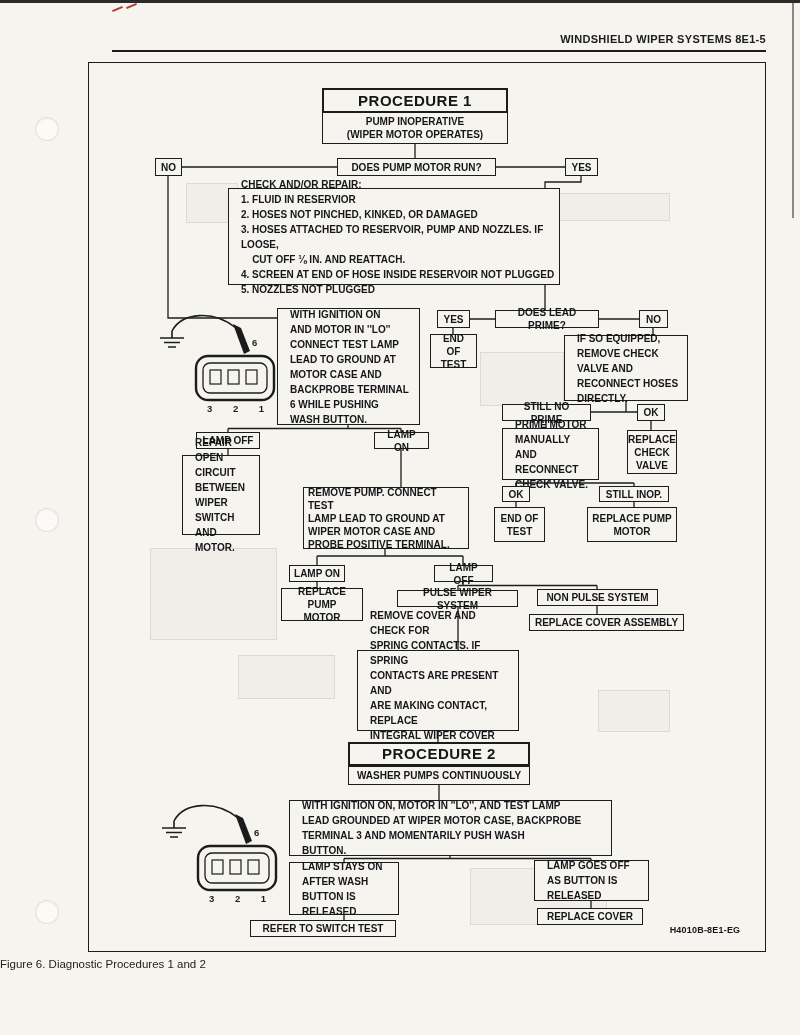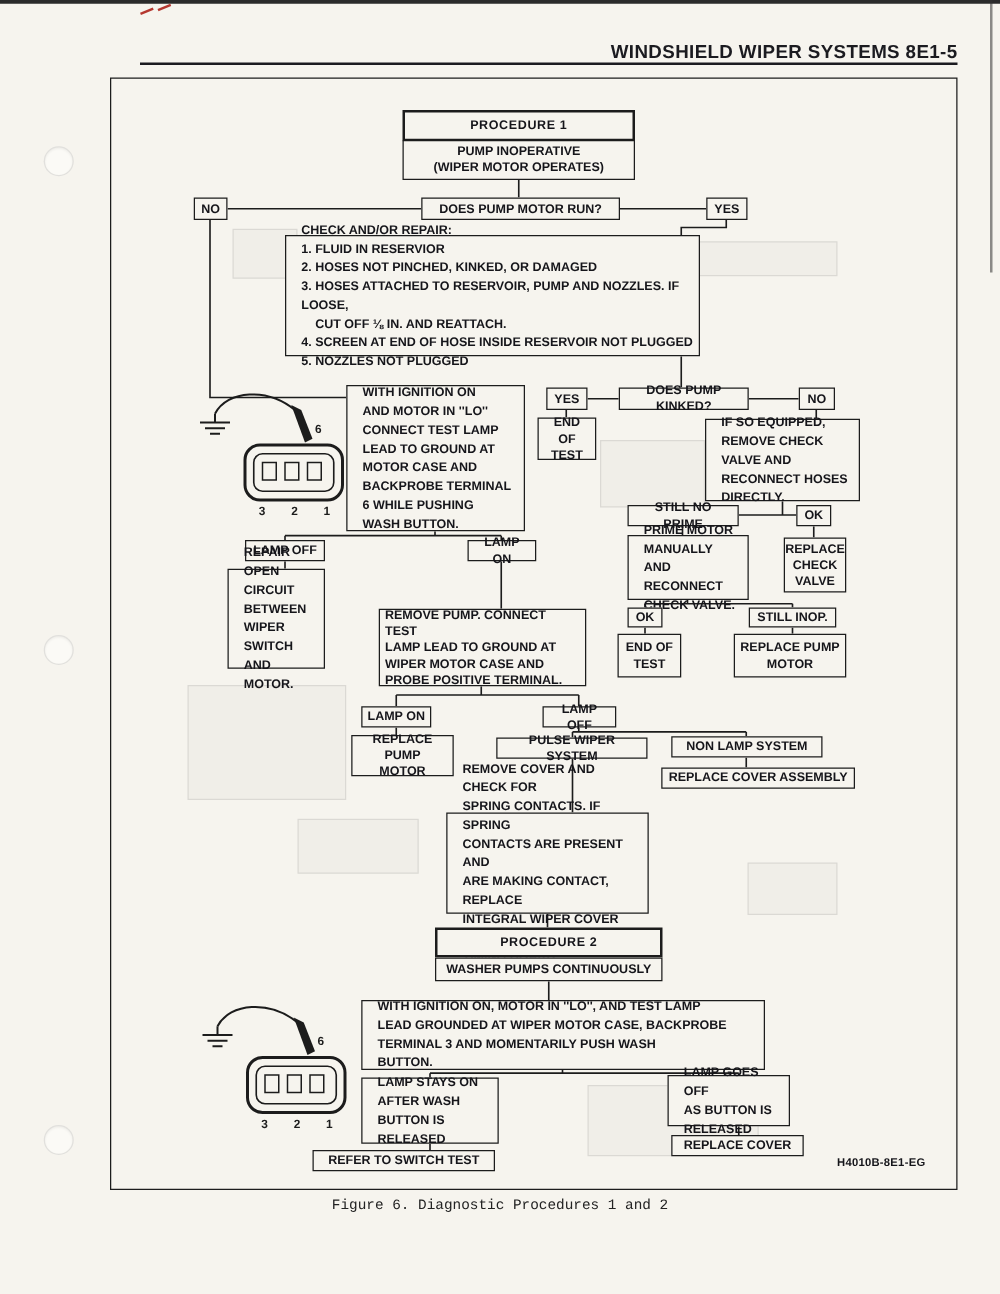--- a/index.html
+++ b/index.html
@@ -12,37 +12,37 @@
     color:#15151a;
   }
   
   .scan-top{position:absolute;left:0;top:0;width:800px;height:3px;background:#2b2b2b;z-index:5;}
   .scan-right{position:absolute;left:792px;top:0;width:2px;height:218px;background:rgba(50,50,50,.55);z-index:5;}
   .hole{position:absolute;width:22px;height:22px;border-radius:50%;background:#fbfaf6;border:1px solid rgba(0,0,0,.10);box-shadow:inset 0 1px 2px rgba(0,0,0,.06);z-index:4;}
   .pen-mark{position:absolute;width:11px;height:2px;background:#b5372f;transform:rotate(-22deg);z-index:6;}
   .ghost{position:absolute;border:1px solid rgba(40,40,40,.10);background:rgba(60,60,60,.03);filter:blur(.4px);z-index:1;}
 
   
-  .hdr{position:absolute;right:34px;top:33px;font-weight:bold;font-size:15px;letter-spacing:.3px;color:#1b1b20;z-index:4;text-align:right;}
+  .hdr{position:absolute;right:34px;top:33px;font-weight:bold;font-size:11px;letter-spacing:.3px;color:#1b1b20;z-index:4;text-align:right;}
   .hdr-rule{position:absolute;left:112px;top:50px;width:654px;height:2px;background:#1b1b20;z-index:4;}
   .frame{position:absolute;left:88px;top:62px;width:678px;height:890px;border:1.6px solid #1c1c1c;box-sizing:border-box;z-index:2;}
-  .caption{position:absolute;left:0;right:0;top:958px;text-align:center;font-size:11.5px;color:#222;z-index:4;font-family:Liberation Mono, monospace;}
+  .caption{position:absolute;left:0;right:0;top:958px;text-align:left;font-size:11.5px;color:#222;z-index:4;}
   .doc-code{position:absolute;left:655px;top:925px;width:100px;text-align:center;font-weight:bold;font-size:9px;letter-spacing:.2px;z-index:4;}
 
   
   .lines{position:absolute;left:0;top:0;z-index:2;}
   .node{
     position:absolute;background:#f6f4ee;border:1.4px solid #1c1c1c;box-sizing:border-box;
     display:flex;align-items:center;justify-content:center;text-align:center;
     white-space:pre-wrap;font-weight:bold;font-size:10px;line-height:1.3;
     padding:2px 4px;z-index:3;
   }
   .left{justify-content:flex-start;text-align:left;}
   .roomy{line-height:1.5;padding-left:12px;}
-  .title{font-size:10px;letter-spacing:.5px;border-width:2.4px;}
+  .title{font-size:15px;letter-spacing:.5px;border-width:2.4px;}
   svg text{font-family:"Liberation Sans",sans-serif;font-weight:bold;font-size:9.5px;fill:#1c1c1c;}
   svg .pins{letter-spacing:9px;}
 </style>
 </head>
 <body>
 
 <div class="page">
 
   <div class="scan-top"></div>
   <div class="scan-right"></div>
@@ -133,21 +133,21 @@
   <div class="node" style="left:155px;top:158px;width:27px;height:18px">NO</div>
   <div class="node" style="left:565px;top:158px;width:33px;height:18px">YES</div>
   <div class="node left roomy" style="left:228px;top:188px;width:332px;height:97px">CHECK AND/OR REPAIR:
 1. FLUID IN RESERVIOR
 2. HOSES NOT PINCHED, KINKED, OR DAMAGED
 3. HOSES ATTACHED TO RESERVOIR, PUMP AND NOZZLES. IF LOOSE,
     CUT OFF ⅛ IN. AND REATTACH.
 4. SCREEN AT END OF HOSE INSIDE RESERVOIR NOT PLUGGED
 5. NOZZLES NOT PLUGGED</div>
 
-  <div class="node" style="left:495px;top:310px;width:104px;height:18px">DOES PUMP KINKED?</div>
+  <div class="node" style="left:495px;top:310px;width:104px;height:18px">DOES LEAD PRIME?</div>
   <div class="node" style="left:437px;top:310px;width:33px;height:18px">YES</div>
   <div class="node" style="left:639px;top:310px;width:29px;height:18px">NO</div>
   <div class="node" style="left:430px;top:334px;width:47px;height:34px">END OF
 TEST</div>
   <div class="node left roomy" style="left:564px;top:335px;width:124px;height:66px">IF SO EQUIPPED,
 REMOVE CHECK
 VALVE AND
 RECONNECT HOSES
 DIRECTLY.</div>
   <div class="node" style="left:502px;top:404px;width:89px;height:17px">STILL NO PRIME</div>
@@ -184,38 +184,38 @@
 CIRCUIT
 BETWEEN
 WIPER
 SWITCH AND
 MOTOR.</div>
   <div class="node" style="left:289px;top:565px;width:56px;height:17px">LAMP ON</div>
   <div class="node" style="left:434px;top:565px;width:59px;height:17px">LAMP OFF</div>
   <div class="node" style="left:281px;top:588px;width:82px;height:33px">REPLACE PUMP
 MOTOR</div>
   <div class="node" style="left:397px;top:590px;width:121px;height:17px">PULSE WIPER SYSTEM</div>
-  <div class="node" style="left:537px;top:589px;width:121px;height:17px">NON LAMP SYSTEM</div>
+  <div class="node" style="left:537px;top:589px;width:121px;height:17px">NON PULSE SYSTEM</div>
   <div class="node" style="left:529px;top:614px;width:155px;height:17px">REPLACE COVER ASSEMBLY</div>
   <div class="node left roomy" style="left:357px;top:650px;width:162px;height:81px">REMOVE COVER AND CHECK FOR
 SPRING CONTACTS. IF SPRING
 CONTACTS ARE PRESENT AND
 ARE MAKING CONTACT, REPLACE
 INTEGRAL WIPER COVER AND
 TIMING BOARD.</div>
 
   <div class="node title" style="left:348px;top:742px;width:182px;height:24px">PROCEDURE 2</div>
   <div class="node" style="left:348px;top:766px;width:182px;height:19px">WASHER PUMPS CONTINUOUSLY</div>
   <div class="node left roomy" style="left:289px;top:800px;width:323px;height:56px">WITH IGNITION ON, MOTOR IN ''LO'', AND TEST LAMP
 LEAD GROUNDED AT WIPER MOTOR CASE, BACKPROBE
 TERMINAL 3 AND MOMENTARILY PUSH WASH
 BUTTON.</div>
   <div class="node left roomy" style="left:289px;top:862px;width:110px;height:53px">LAMP STAYS ON
 AFTER WASH
 BUTTON IS
 RELEASED</div>
-  <div class="node left roomy" style="left:534px;top:860px;width:98px;height:41px">LAMP GOES OFF
+  <div class="node left roomy" style="left:534px;top:860px;width:115px;height:41px">LAMP GOES OFF
 AS BUTTON IS
 RELEASED</div>
   <div class="node" style="left:250px;top:920px;width:146px;height:17px">REFER TO SWITCH TEST</div>
   <div class="node" style="left:537px;top:908px;width:106px;height:17px">REPLACE COVER</div>
 
 </div>
 
 </body></html>

